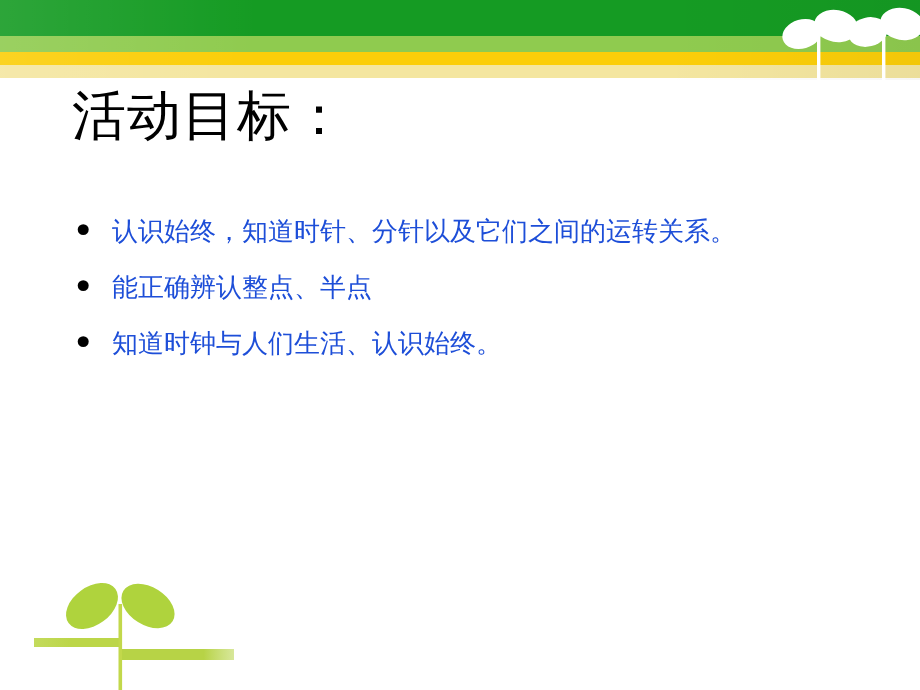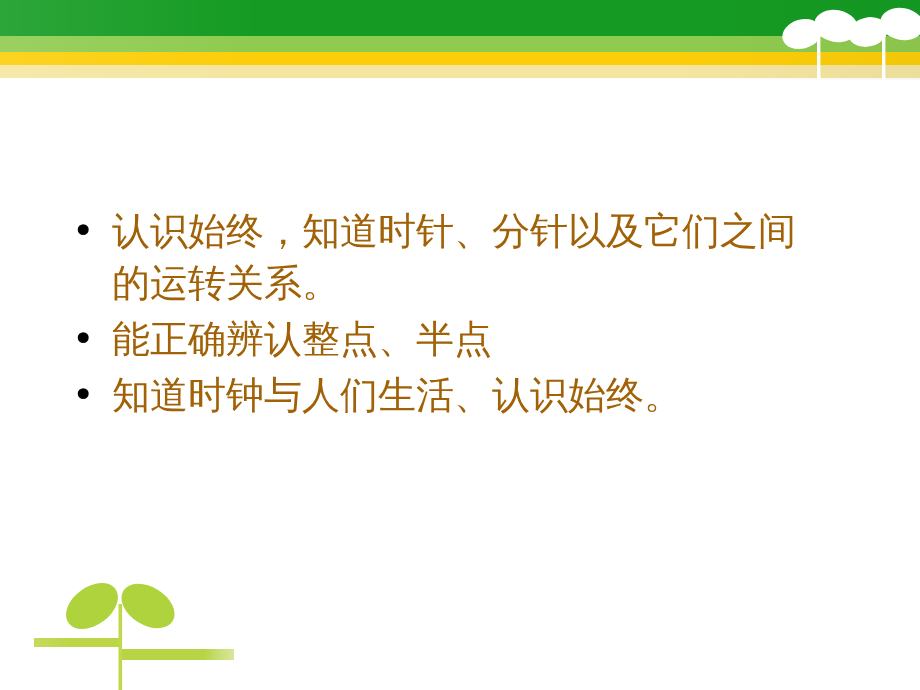--- a/index.html
+++ b/index.html
@@ -88,23 +88,23 @@
     width: 44px;
     font-size: 38px;
     line-height: 52px;
     color: #000000;
     text-align: left;
     padding-left: 4px;
     box-sizing: border-box;
   }
   .bullet-text {
     flex: 1 1 auto;
-    font-size: 38px;
+    font-size: 26px;
     line-height: 52px;
-    color: #a16207;
+    color: #1d4ed8;
     letter-spacing: 0px;
     max-width: 705px;
   }
 
   
   .footer-sprout {
     position: absolute;
     left: 34px;
     bottom: 0;
     width: 200px;
@@ -134,20 +134,21 @@
       <ellipse cx="76" cy="26" rx="22" ry="16" fill="#ffffff" transform="rotate(10 76 26)"></ellipse>
 
       <rect x="122" y="32" width="3.4" height="50" fill="#ffffff"></rect>
 
       <ellipse cx="108" cy="32" rx="20" ry="14.5" fill="#ffffff" transform="rotate(-14 108 32)"></ellipse>
 
       <ellipse cx="142" cy="24" rx="22" ry="16" fill="#ffffff" transform="rotate(10 142 24)"></ellipse>
     </svg>
   </div>
 
+  <div class="title">活动目标：</div>
 
   <div class="bullets">
 
     <div class="bullet-row">
       <span class="bullet-marker">•</span>
       <span class="bullet-text">认识始终，知道时针、分针以及它们之间的运转关系。</span>
     </div>
 
     <div class="bullet-row">
       <span class="bullet-marker">•</span>

